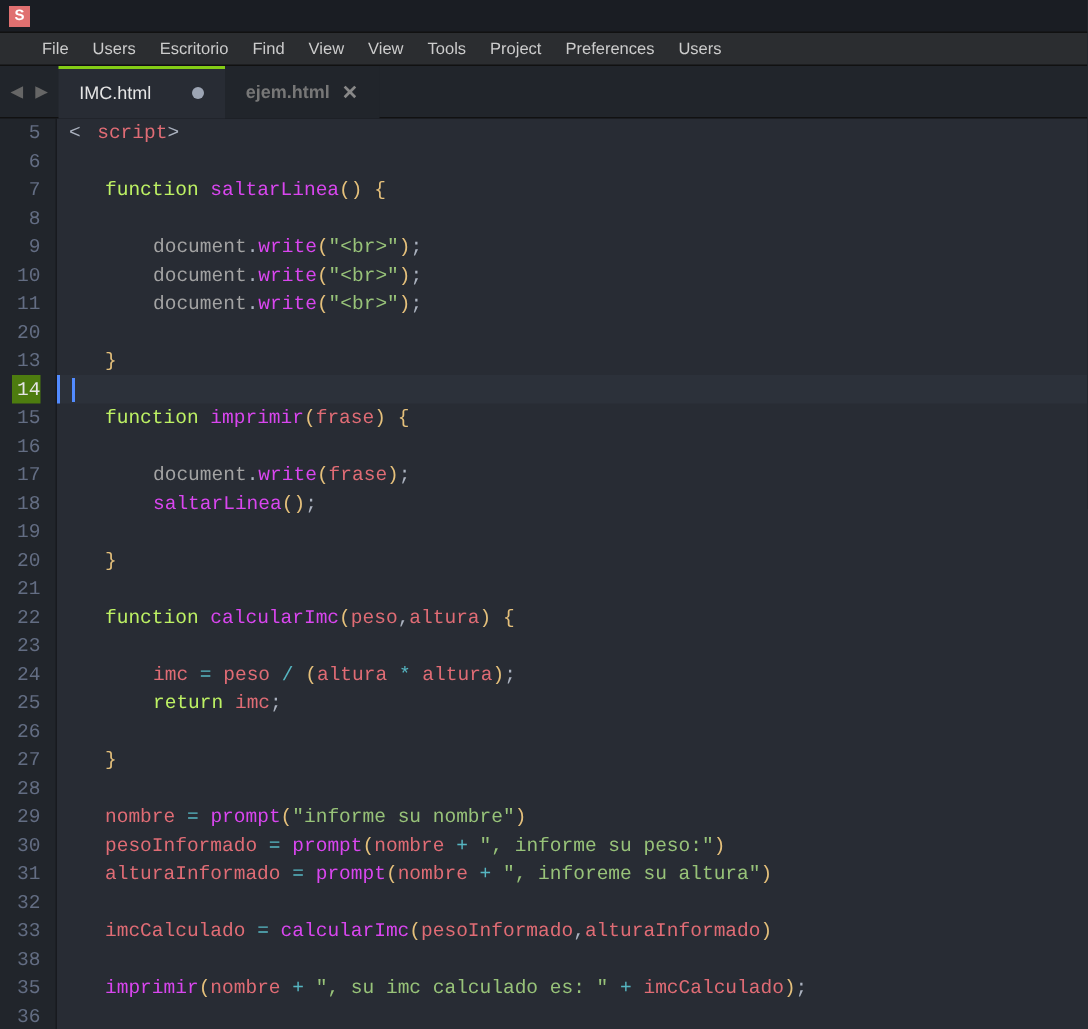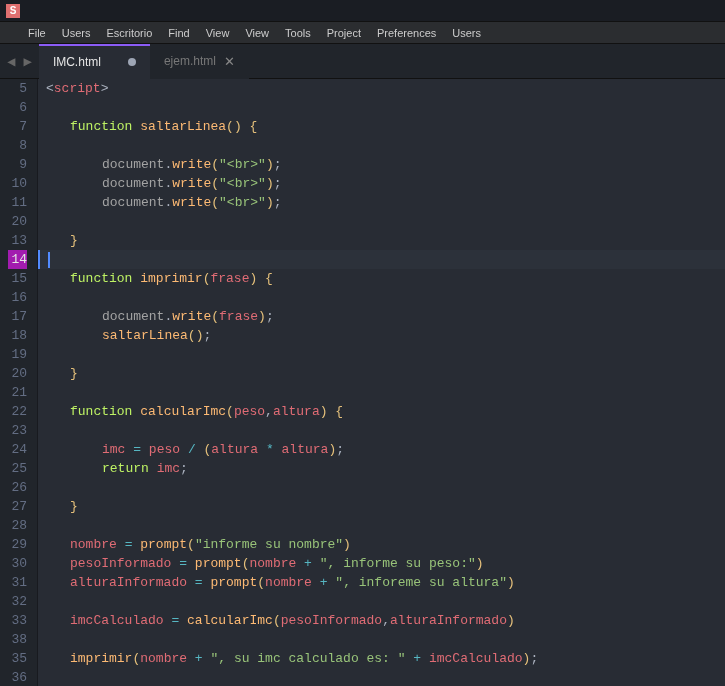--- a/index.html
+++ b/index.html
@@ -88,26 +88,27 @@
       font-family: Arial, sans-serif;
       font-size: 12px;
       color: #9da5b4;
       cursor: pointer;
       position: relative;
       gap: 8px;
     }
     .tab.active {
       background: #282c34;
       color: #e5e5e5;
-      border-top: 2px solid #8b5cf6;
+      border-top: 2px solid #84cc16;
       gap: 27px;
     }
     .tab.inactive {
       background: #21252b;
       color: #777;
+      font-weight: bold;
     }
     .tab .close-btn {
       font-size: 13px;
       color: #888;
       cursor: pointer;
     }
     .tab .dot {
       width: 8px;
       height: 8px;
       border-radius: 50%;
@@ -132,21 +133,21 @@
       text-align: right;
       user-select: none;
       min-width: 38px;
       border-right: 1px solid #181a1f;
     }
     .line-numbers .ln {
       display: block;
     }
     .line-numbers .ln.current {
       color: #e5e5e5;
-      background: #a21caf;
+      background: #4d7c0f;
     }
 
     
     .code-area {
       flex: 1;
       background: #282c34;
       overflow: hidden;
       padding: 0;
       line-height: 19px;
       font-size: 13px;
@@ -158,30 +159,30 @@
       min-height: 19px;
       white-space: pre;
     }
     .code-line.current-line {
       background: #2c313a;
       border-left: 2px solid #528bff;
     }
 
     
     .kw { color: #bef264; } 
-    .fn-name { color: #fdba74; text-align: center; } 
+    .fn-name { color: #d946ef; text-align: center; } 
     .paren { color: #e5c07b; }
     .brace { color: #e5c07b; }
     .param { color: #e06c75; }
     .obj { color: #a3a3a3; } 
     .str { color: #98c379; }
     .punct { color: #abb2bf; }
     .var { color: #e06c75; }
     .op { color: #56b6c2; }
-    .tag { color: #e06c75; }
+    .tag { color: #e06c75; margin-left: 11px; }
     .tag-bracket { color: #abb2bf; }
 
     .cursor-line-marker {
       width: 2px;
       height: 16px;
       background: #528bff;
       display: inline-block;
       animation: blink 1s step-end infinite;
     }
     @keyframes blink {

